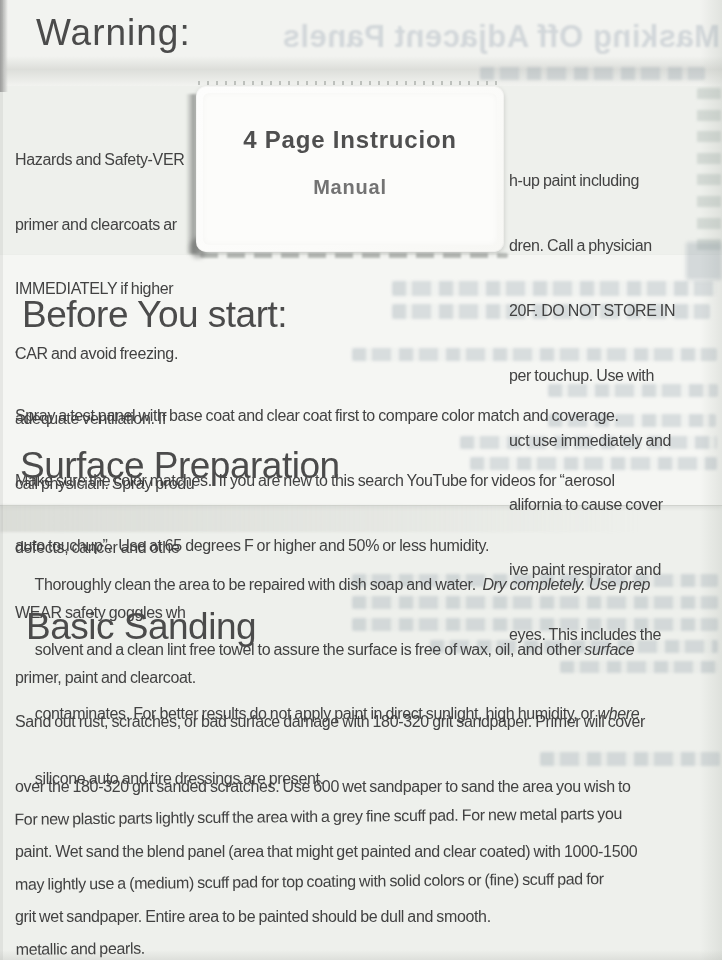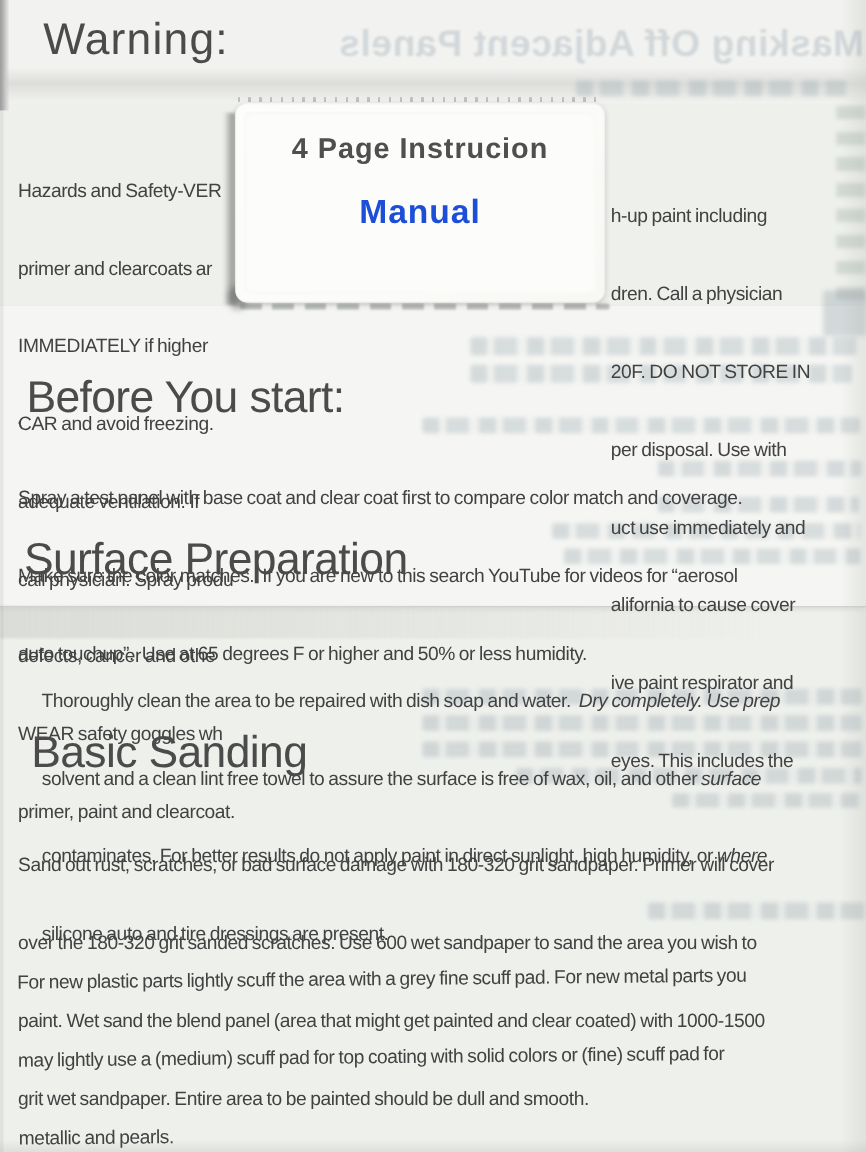--- a/index.html
+++ b/index.html
@@ -60,22 +60,22 @@
     filter:blur(1.2px); }
   .crease-blob { position:absolute; left:190px; top:238px; width:16px; height:20px;
     background:rgba(88,90,88,.5); filter:blur(2.5px); border-radius:50%; }
   .sticker { position:absolute; left:196px; top:86px; width:308px; height:166px;
     background:linear-gradient(135deg, #fdfdfc 0%, #fbfbf9 60%, #f7f7f4 100%);
     border-radius:10px;
     box-shadow:0 2px 5px rgba(0,0,0,.16), inset 0 0 0 1px rgba(0,0,0,.03);
     z-index:5; }
   .sticker-inner { position:absolute; inset:7px; border-radius:6px;
     background:#fcfcfa; box-shadow:inset 0 0 6px rgba(0,0,0,.03); text-align:center; }
-  .sticker-line1 { margin-top:18px; font-size:24px; font-weight:700; color:#4f4f4f; letter-spacing:.8px; }
-  .sticker-line2 { margin-top:22px; font-size:28px; font-weight:700; color:#1d4ed8; letter-spacing:.8px; }
+  .sticker-line1 { margin-top:33px; font-size:24px; font-weight:700; color:#4f4f4f; letter-spacing:.8px; }
+  .sticker-line2 { margin-top:22px; font-size:20px; font-weight:700; color:#737373; letter-spacing:.8px; }
 
   .txt { z-index:2; }
 </style>
 </head>
 <body>
 
 <div class="page">
 
   <div class="sheet-top"></div>
   <div class="band-dark"></div>
@@ -115,21 +115,21 @@
     <div class="wline">
       <span class="wl">primer and clearcoats ar</span>
       <span class="wr">dren. Call a physician</span>
     </div>
     <div class="wline">
       <span class="wl">IMMEDIATELY if higher</span>
       <span class="wr">20F. DO NOT STORE IN</span>
     </div>
     <div class="wline">
       <span class="wl">CAR and avoid freezing.</span>
-      <span class="wr">per disposal. Use with</span>
+      <span class="wr">per touchup. Use with</span>
     </div>
     <div class="wline">
       <span class="wl">adequate ventilation. If</span>
       <span class="wr">uct use immediately and</span>
     </div>
     <div class="wline">
       <span class="wl">call physician. Spray produ</span>
       <span class="wr">alifornia to cause cover</span>
     </div>
     <div class="wline">
@@ -139,21 +139,21 @@
     <div class="wline">
       <span class="wl">WEAR safety goggles wh</span>
       <span class="wr">eyes. This includes the</span>
     </div>
     <div class="wline">
       <span class="wl">primer, paint and clearcoat.</span>
       <span class="wr"></span>
     </div>
   </div>
 
-  <div class="h1 txt" style="left:22px; top:310px;">Before You start:</div>
+  <div class="h1 txt" style="left:22px; top:294px;">Before You start:</div>
   <div class="stray txt">.</div>
 
   <div class="para txt" style="top:362px;">
     <div class="pline">Spray a test panel with base coat and clear coat first to compare color match and coverage.</div>
     <div class="pline">Make sure the color matches.  If you are new to this search YouTube for videos for “aerosol</div>
     <div class="pline">auto touchup”.  Use at 65 degrees F or higher and 50% or less humidity.</div>
   </div>
 
   <div class="h1 txt" style="left:20px; top:445px;">Surface Preparation</div>
 

